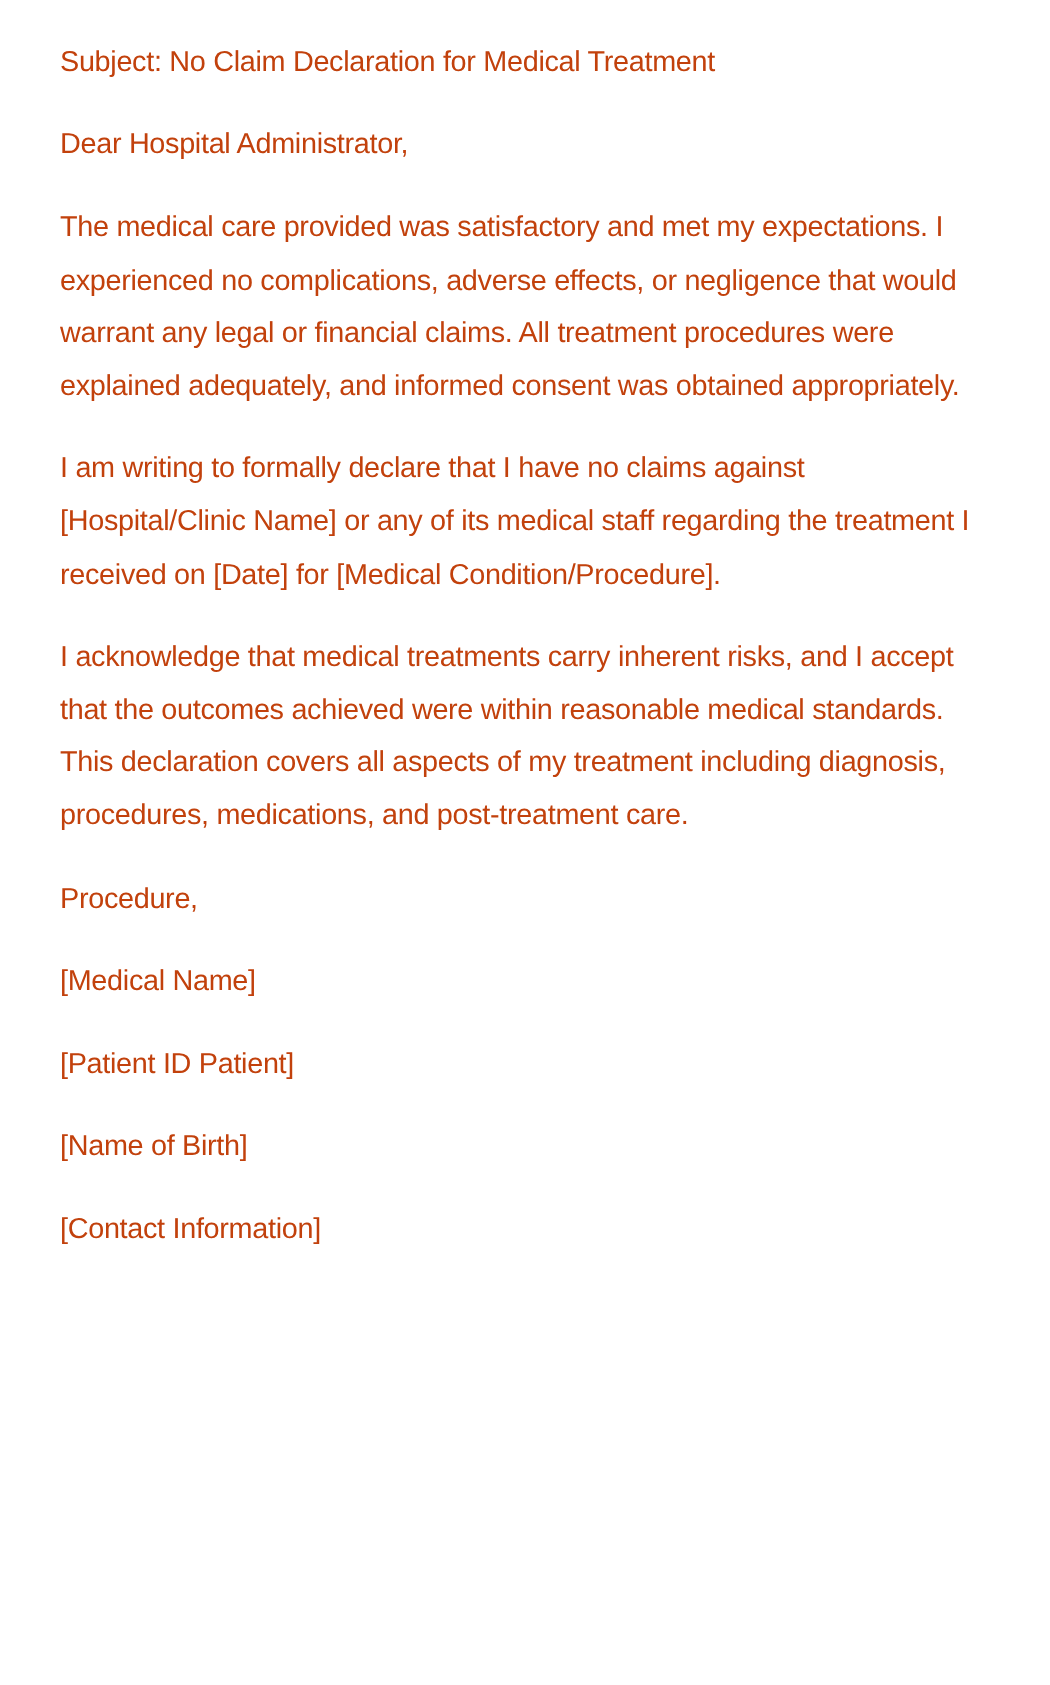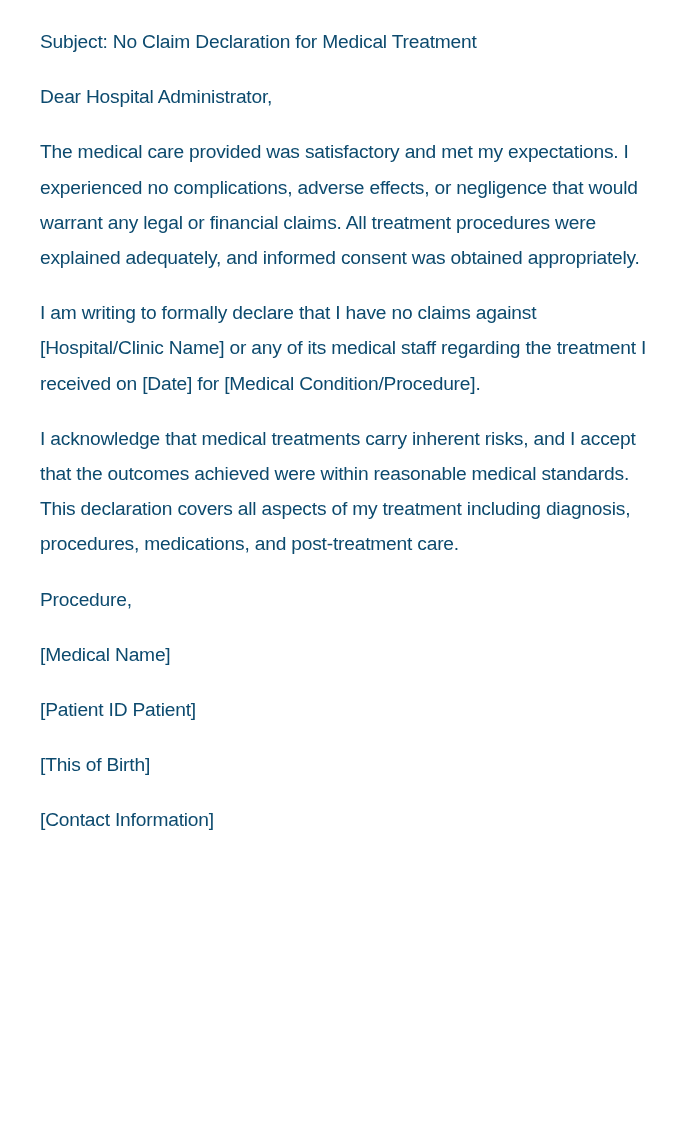--- a/index.html
+++ b/index.html
@@ -26,21 +26,21 @@
       line-height: 34px;
       margin: 0 0 10px 0;
       letter-spacing: -0.4px;
       color: #000000;
     }
     .para {
       font-size: 19.2px;
       line-height: 35.2px;
       margin: 0 0 20px 0;
       letter-spacing: -0.2px;
-      color: #0c4a6e;
+      color: #c2410c;
     }
     .para.single {
       margin-bottom: 20px;
     }
   </style>
 </head>
 <body>
 
 <div class="page">
 
@@ -54,16 +54,16 @@
 
   <p class="para">I acknowledge that medical treatments carry inherent risks, and I accept that the outcomes achieved were within reasonable medical standards. This declaration covers all aspects of my treatment including diagnosis, procedures, medications, and post-treatment care.</p>
 
 
   <p class="para single">Procedure,</p>
 
   <p class="para single">[Medical Name]</p>
 
   <p class="para single">[Patient ID Patient]</p>
 
-  <p class="para single">[This of Birth]</p>
+  <p class="para single">[Name of Birth]</p>
 
   <p class="para single">[Contact Information]</p>
 </div>
 
 </body></html>

